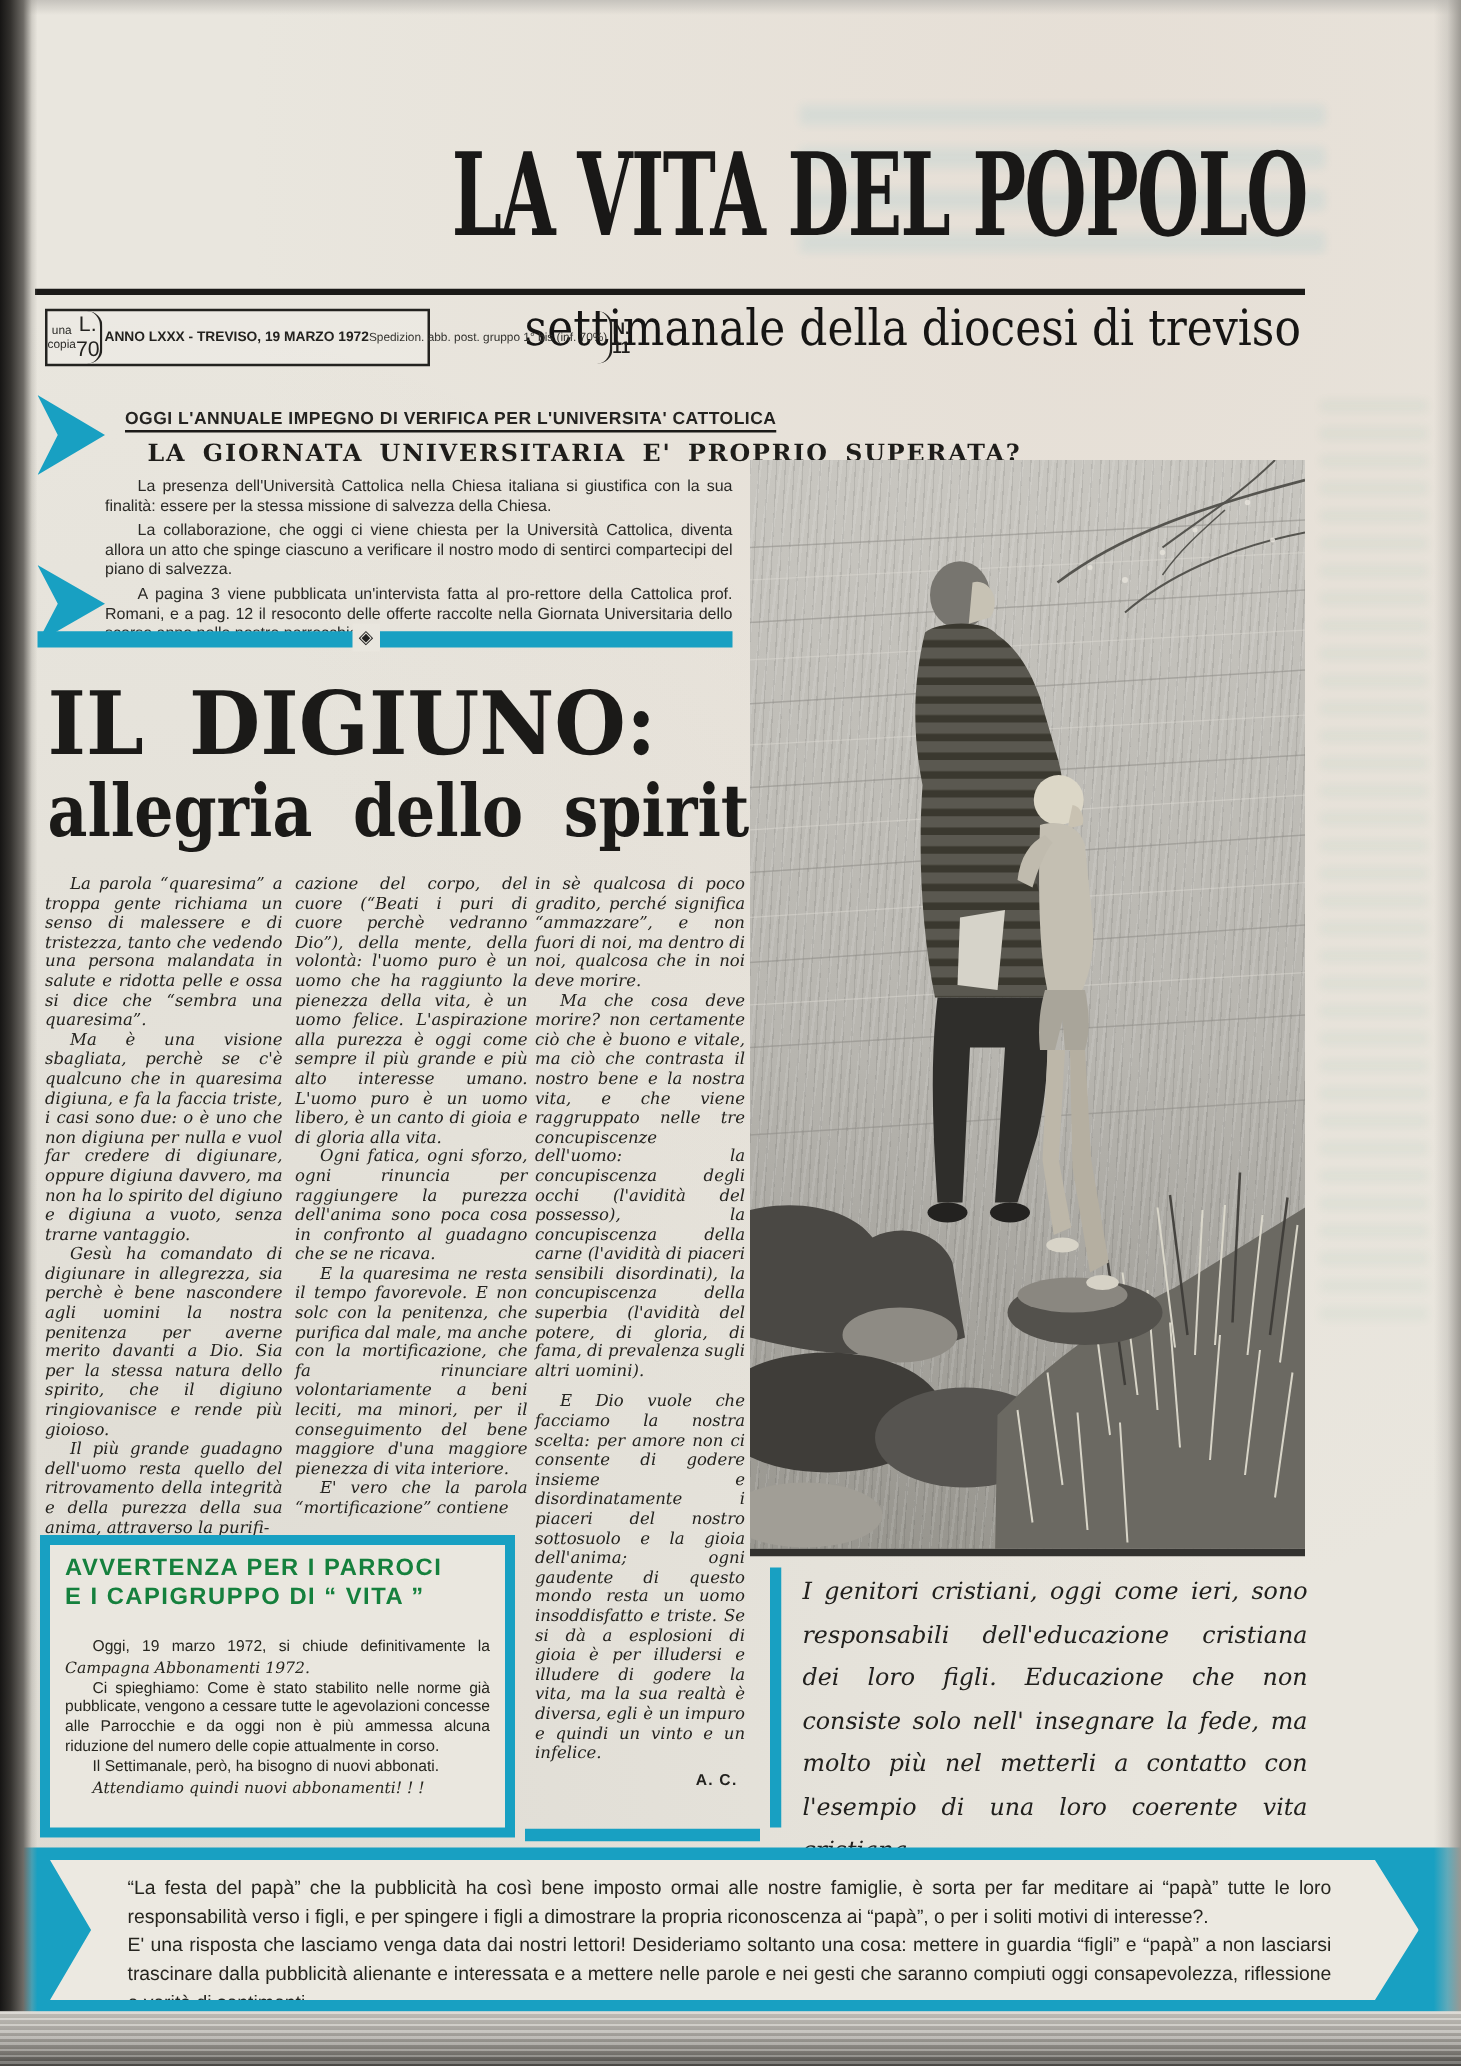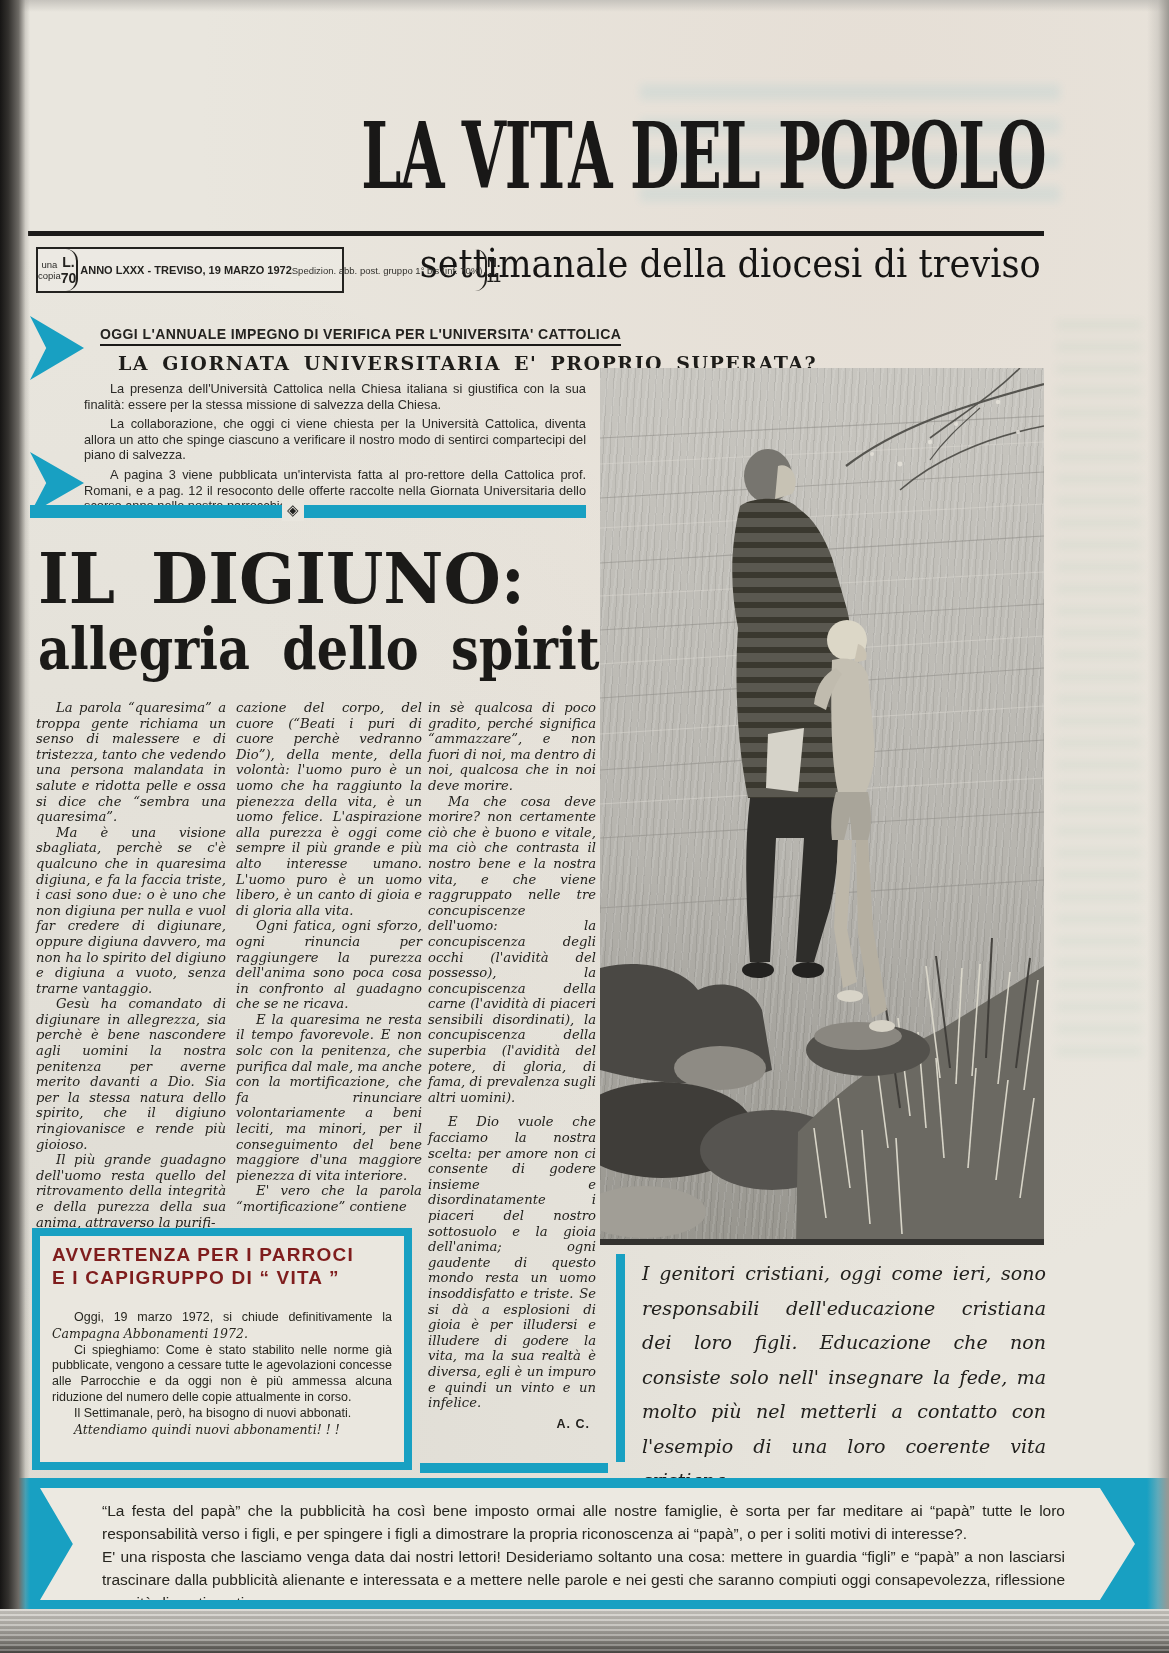--- a/index.html
+++ b/index.html
@@ -31,21 +31,21 @@
     color:#161514;white-space:nowrap;transform:scaleX(.88);transform-origin:100% 50%;}
 
   
   .issue-box{left:36px;top:247px;width:308px;height:46px;border:2px solid #23221f;
     display:flex;align-items:stretch;background:rgba(255,255,255,.15);box-sizing:border-box;}
   .issue-cell{display:flex;flex-direction:row;justify-content:space-between;align-items:center;text-align:center;border-radius:12px;}
   .cell-price{width:66px;border-right:2px solid #23221f;}
   .cell-info{flex:1;border-right:2px solid #23221f;padding:1px 2px;}
   .cell-num{width:62px;}
   .copy-label{font-size:9.5px;color:#2c2b28;}
-  .price{font-size:14px;font-weight:bold;color:#23221f;}
+  .price{font-size:17px;font-weight:normal;color:#23221f;}
   .edition-line{font-size:11px;font-weight:bold;color:#23221f;white-space:nowrap;}
   .postal-line{font-size:9.5px;color:#33322e;white-space:nowrap;}
   .issue-number{font-size:13.5px;font-weight:bold;}
 
   
   .arrow{background:var(--accent);clip-path:polygon(0 0,100% 50%,0 100%,30% 50%);}
   .arrow1{left:30px;top:316px;width:54px;height:64px;}
   .arrow2{left:30px;top:452px;width:54px;height:62px;}
   .uni-kicker{left:100px;top:326px;font-weight:bold;font-size:14px;letter-spacing:.4px;
     color:#242320;border-bottom:2px solid #1b1a18;padding-bottom:2px;white-space:nowrap;}
@@ -89,21 +89,21 @@
 
   
   .caption{left:642px;top:1256px;width:404px;font-family:"DejaVu Serif",serif;font-style:italic;
     font-size:19px;line-height:34.5px;text-align:justify;color:#21201d;word-spacing:3px;}
   .vstripe{left:616px;top:1254px;width:9px;height:208px;background:var(--accent);}
   .hrule{left:420px;top:1463px;width:188px;height:10px;background:var(--accent);}
 
   
   .notice{left:32px;top:1228px;width:380px;height:242px;border:8px solid var(--accent);
     background:#eae7df;box-sizing:border-box;padding:7px 12px 4px 12px;}
-  .notice-title{font-weight:bold;font-size:19px;line-height:23px;letter-spacing:1.2px;color:#7f1d1d;}
+  .notice-title{font-weight:bold;font-size:19px;line-height:23px;letter-spacing:1.2px;color:#15803d;}
   .notice-body{margin-top:21px;font-size:12.5px;line-height:15.8px;text-align:justify;color:#27261f;}
   .notice-body p{margin:0;text-indent:22px;}
   .notice-body .it{font-family:"DejaVu Serif",serif;font-style:italic;}
 
   
   .banner{left:0;top:1478px;width:1169px;height:132px;background:var(--accent);}
   .banner-inner{position:absolute;left:40px;right:34px;top:10px;bottom:10px;background:#ece9e1;
     clip-path:polygon(0 0,96.8% 0,100% 50%,96.8% 100%,0 100%,3% 50%);
     padding:11px 70px 8px 62px;box-sizing:border-box;
     font-size:15.5px;line-height:23px;text-align:justify;color:#26251f;}

